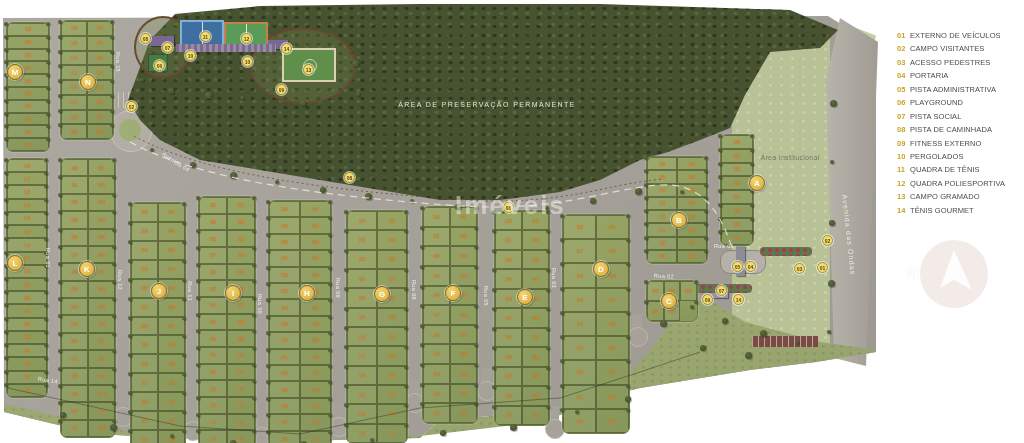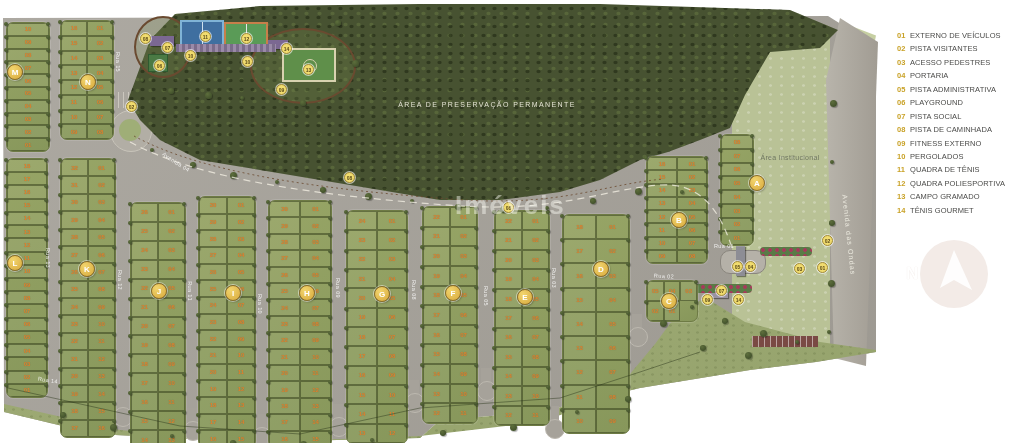--- a/index.html
+++ b/index.html
@@ -870,21 +870,21 @@
     </svg>
   </div>
 
   <div class="abs legend" id="legend">
       <div class="legend-item">
         <span class="legend-num">01</span>
         <span class="legend-label">EXTERNO DE VEÍCULOS</span>
       </div>
       <div class="legend-item">
         <span class="legend-num">02</span>
-        <span class="legend-label">PISTA VISITANTES</span>
+        <span class="legend-label">CAMPO VISITANTES</span>
       </div>
       <div class="legend-item">
         <span class="legend-num">03</span>
         <span class="legend-label">ACESSO PEDESTRES</span>
       </div>
       <div class="legend-item">
         <span class="legend-num">04</span>
         <span class="legend-label">PORTARIA</span>
       </div>
       <div class="legend-item">

